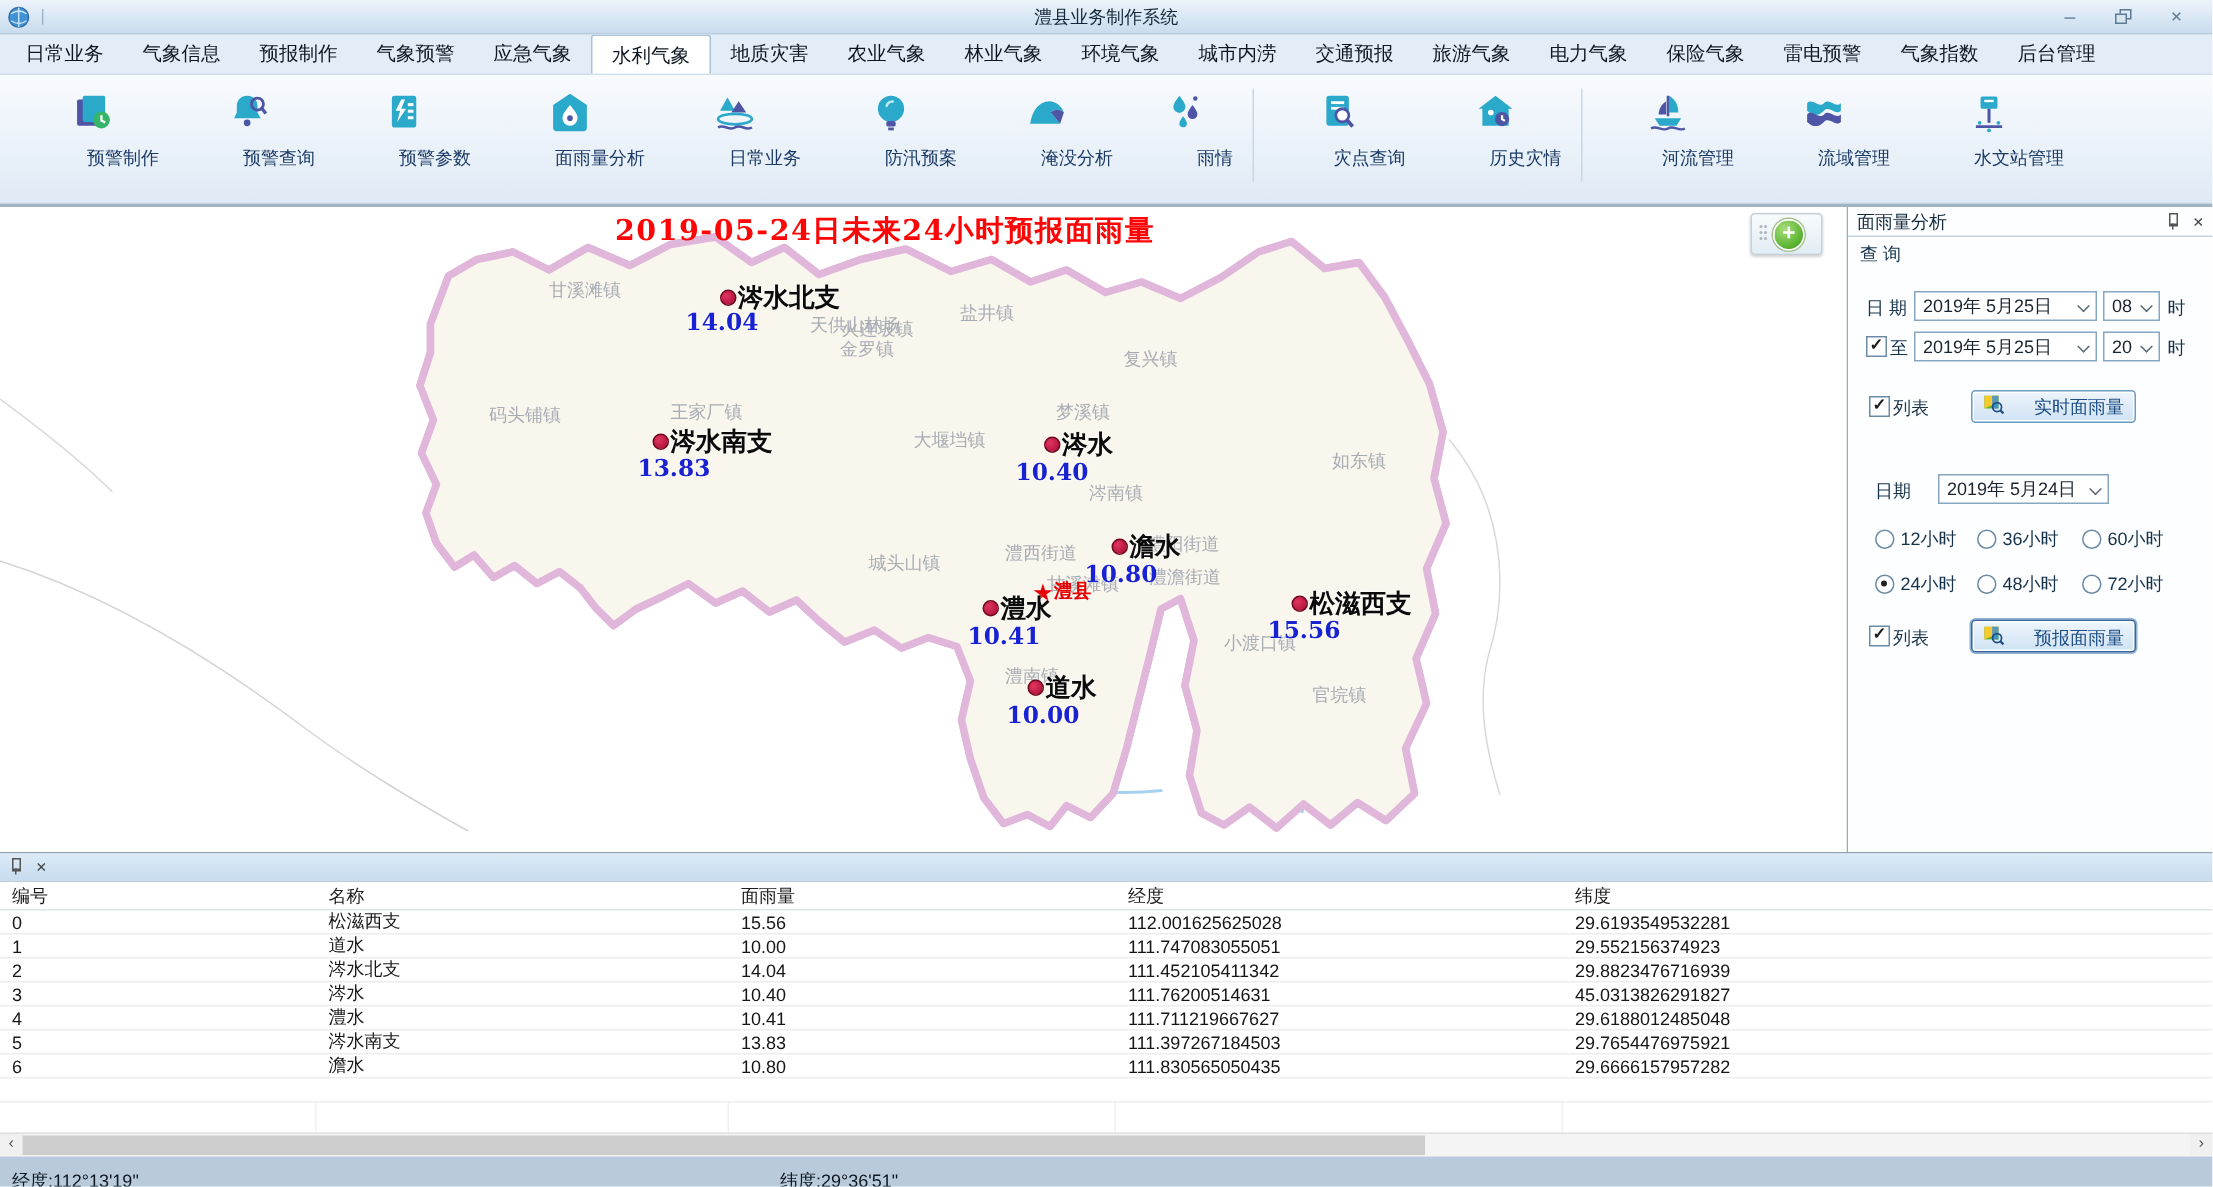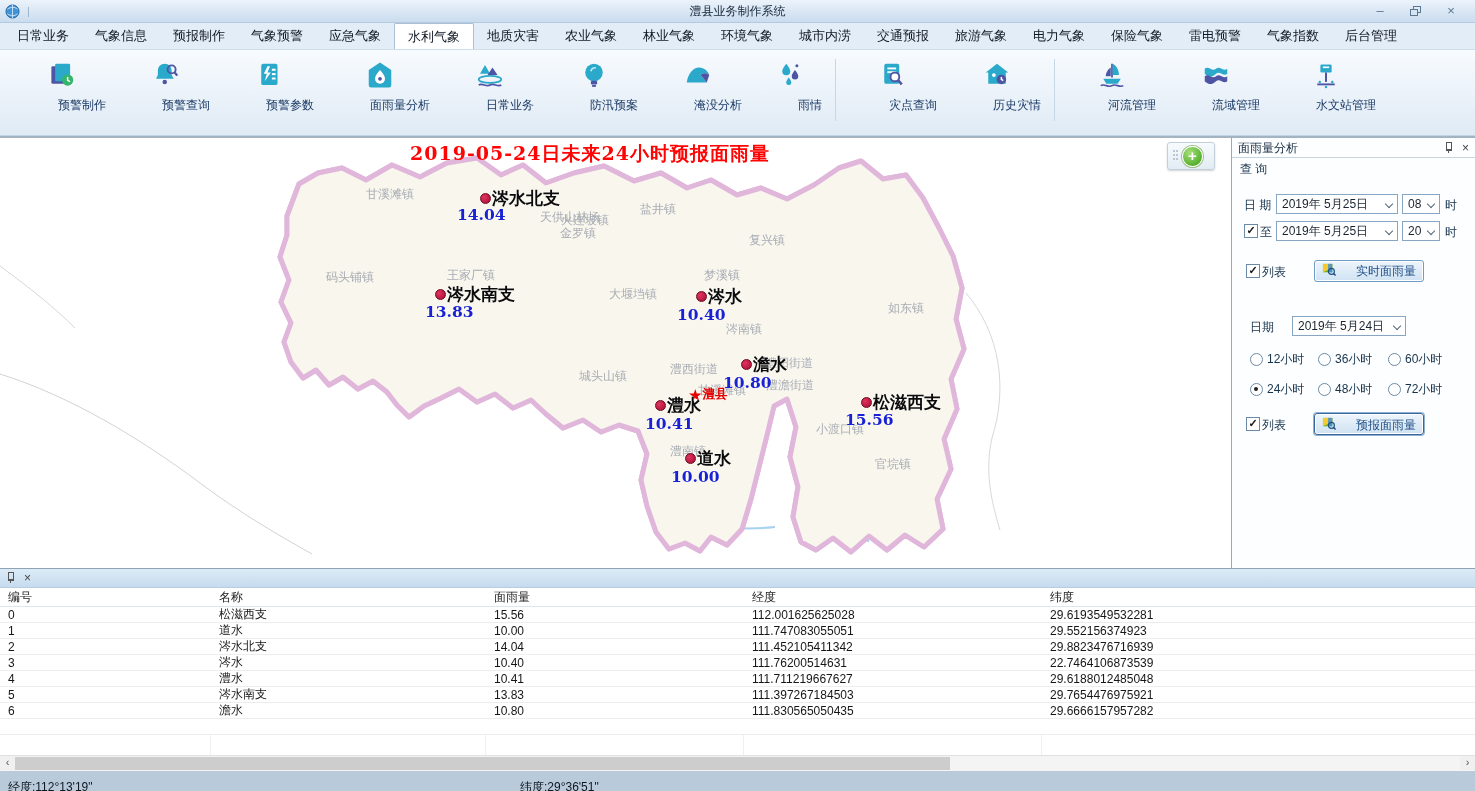--- a/index.html
+++ b/index.html
@@ -522,21 +522,21 @@
       <div>涔水北支</div>
       <div>14.04</div>
       <div>111.452105411342</div>
       <div>29.8823476716939</div>
   </div>
   <div class="tgrid trow">
     <div>3</div>
       <div>涔水</div>
       <div>10.40</div>
       <div>111.76200514631</div>
-      <div>22.7464106873539</div>
+      <div>45.0313826291827</div>
   </div>
   <div class="tgrid trow">
     <div>4</div>
       <div>澧水</div>
       <div>10.41</div>
       <div>111.711219667627</div>
       <div>29.6188012485048</div>
   </div>
   <div class="tgrid trow">
     <div>5</div>

